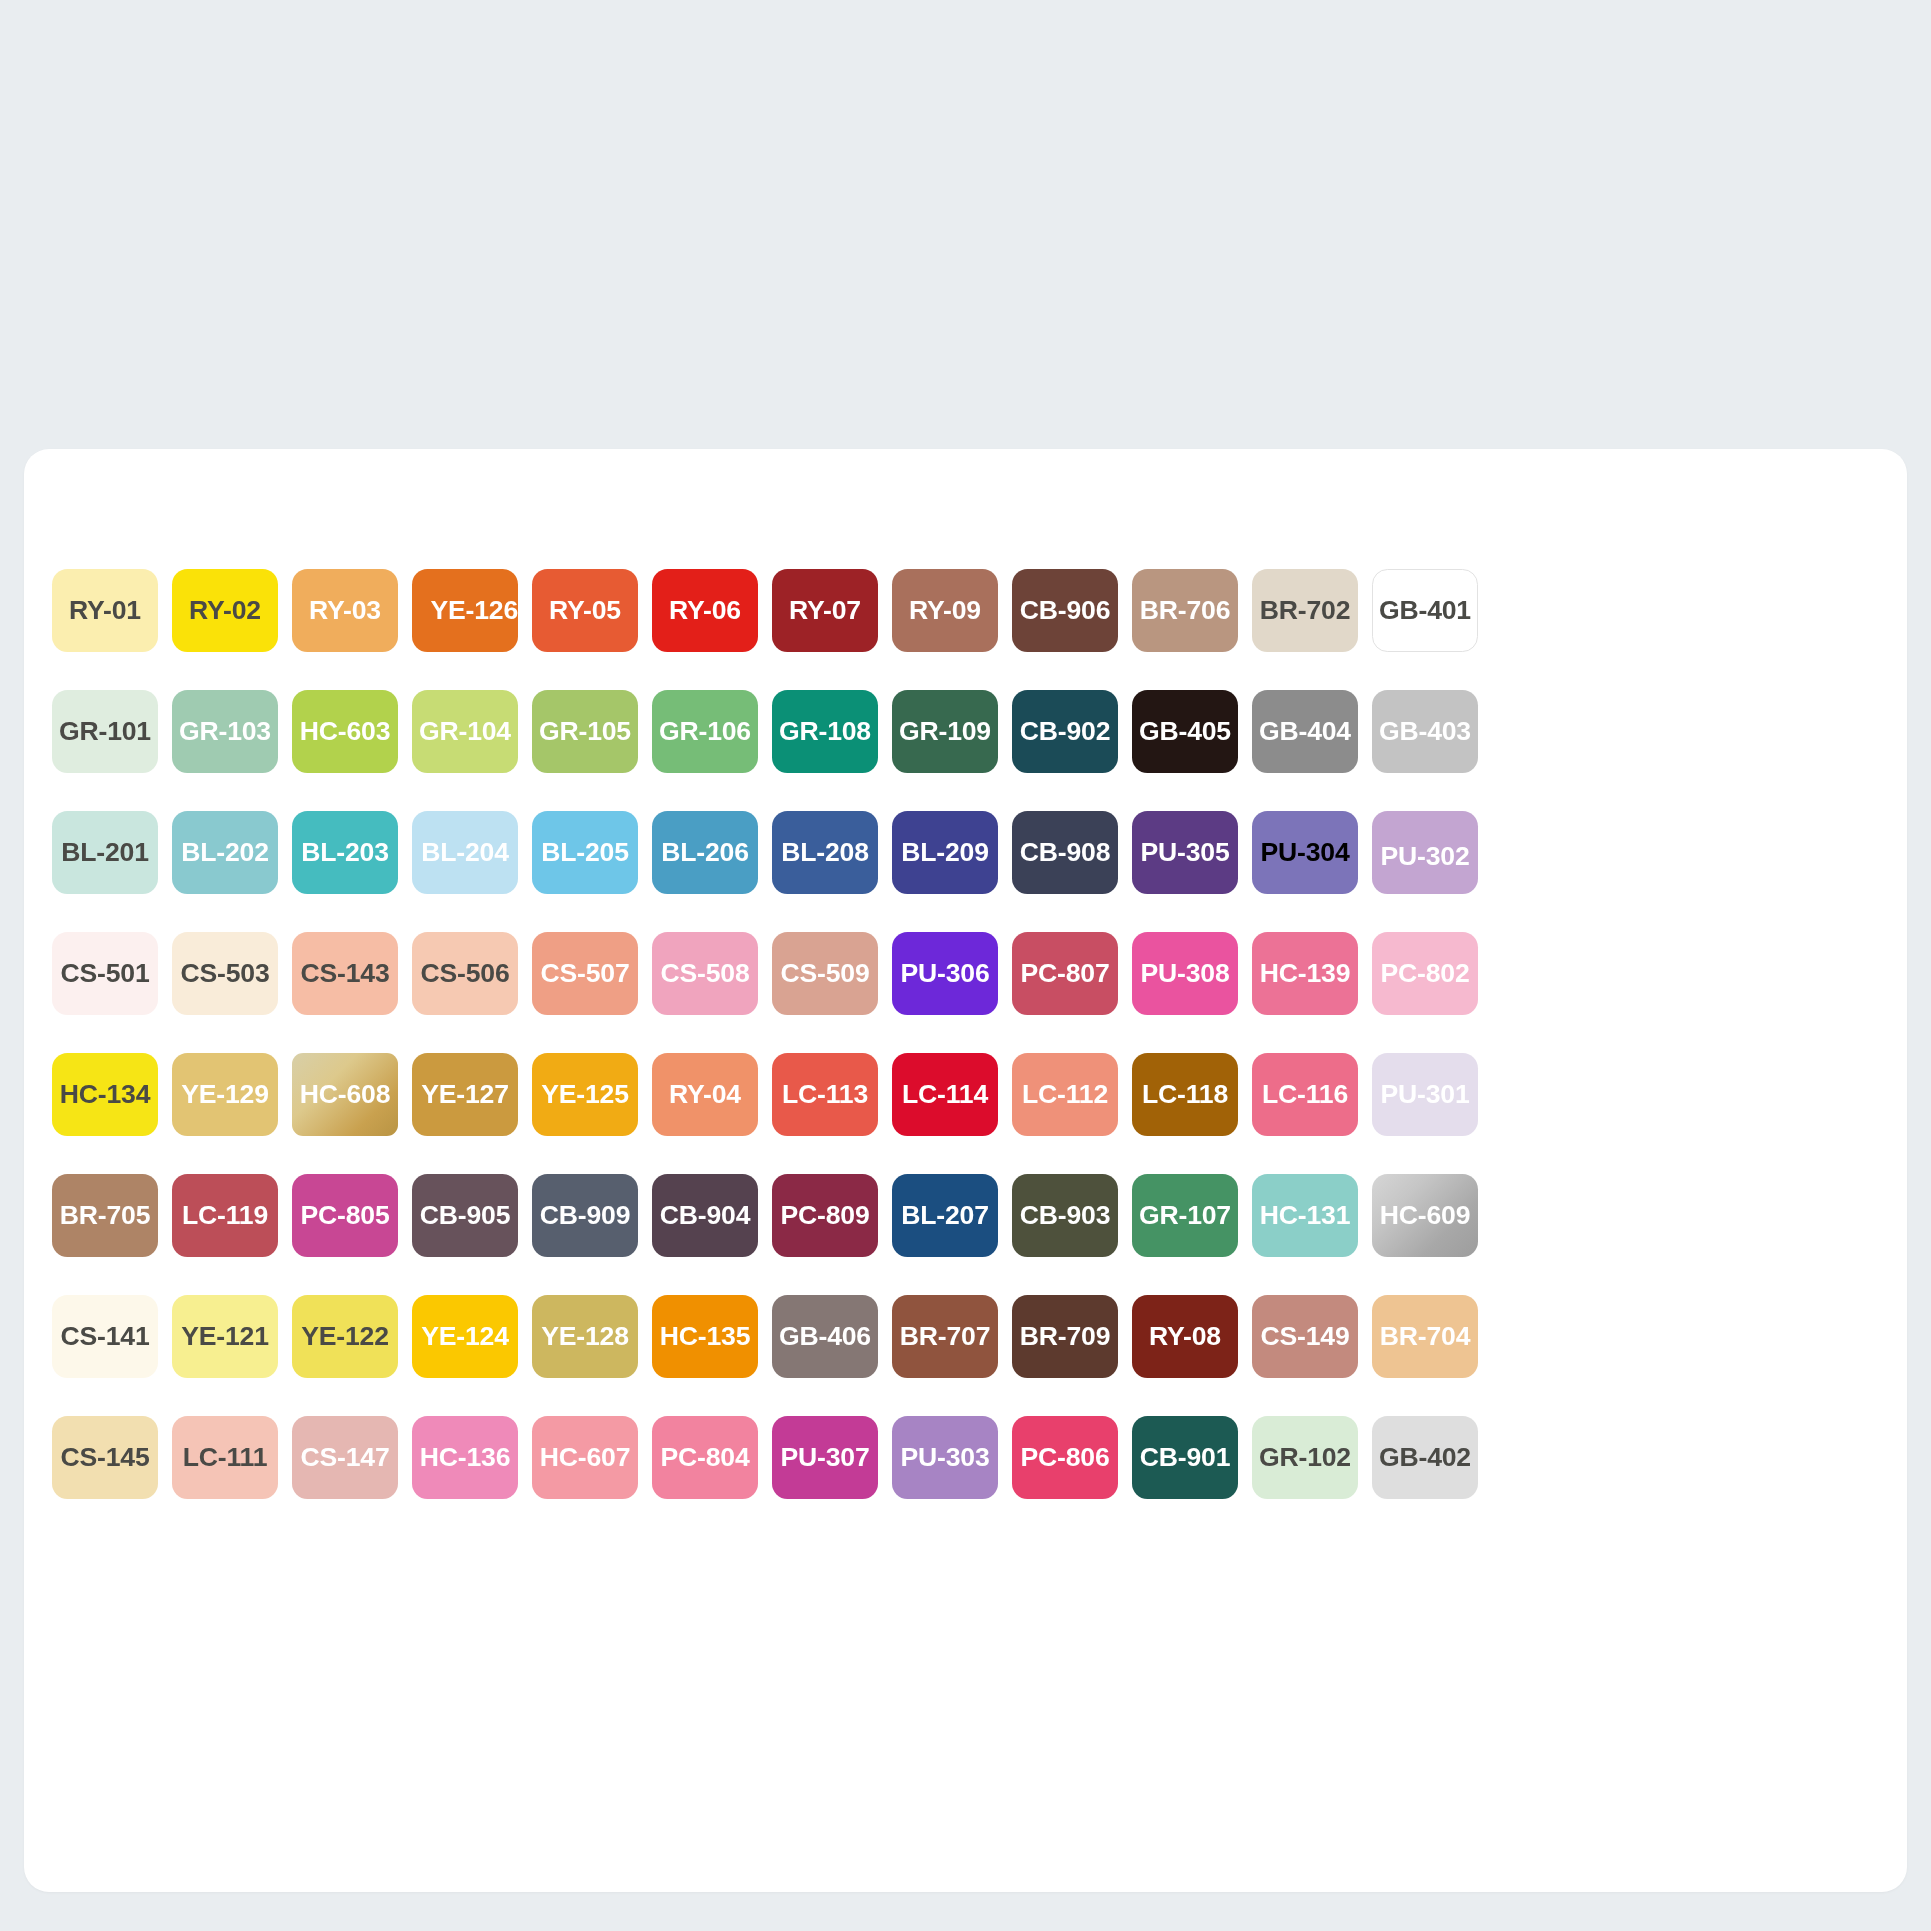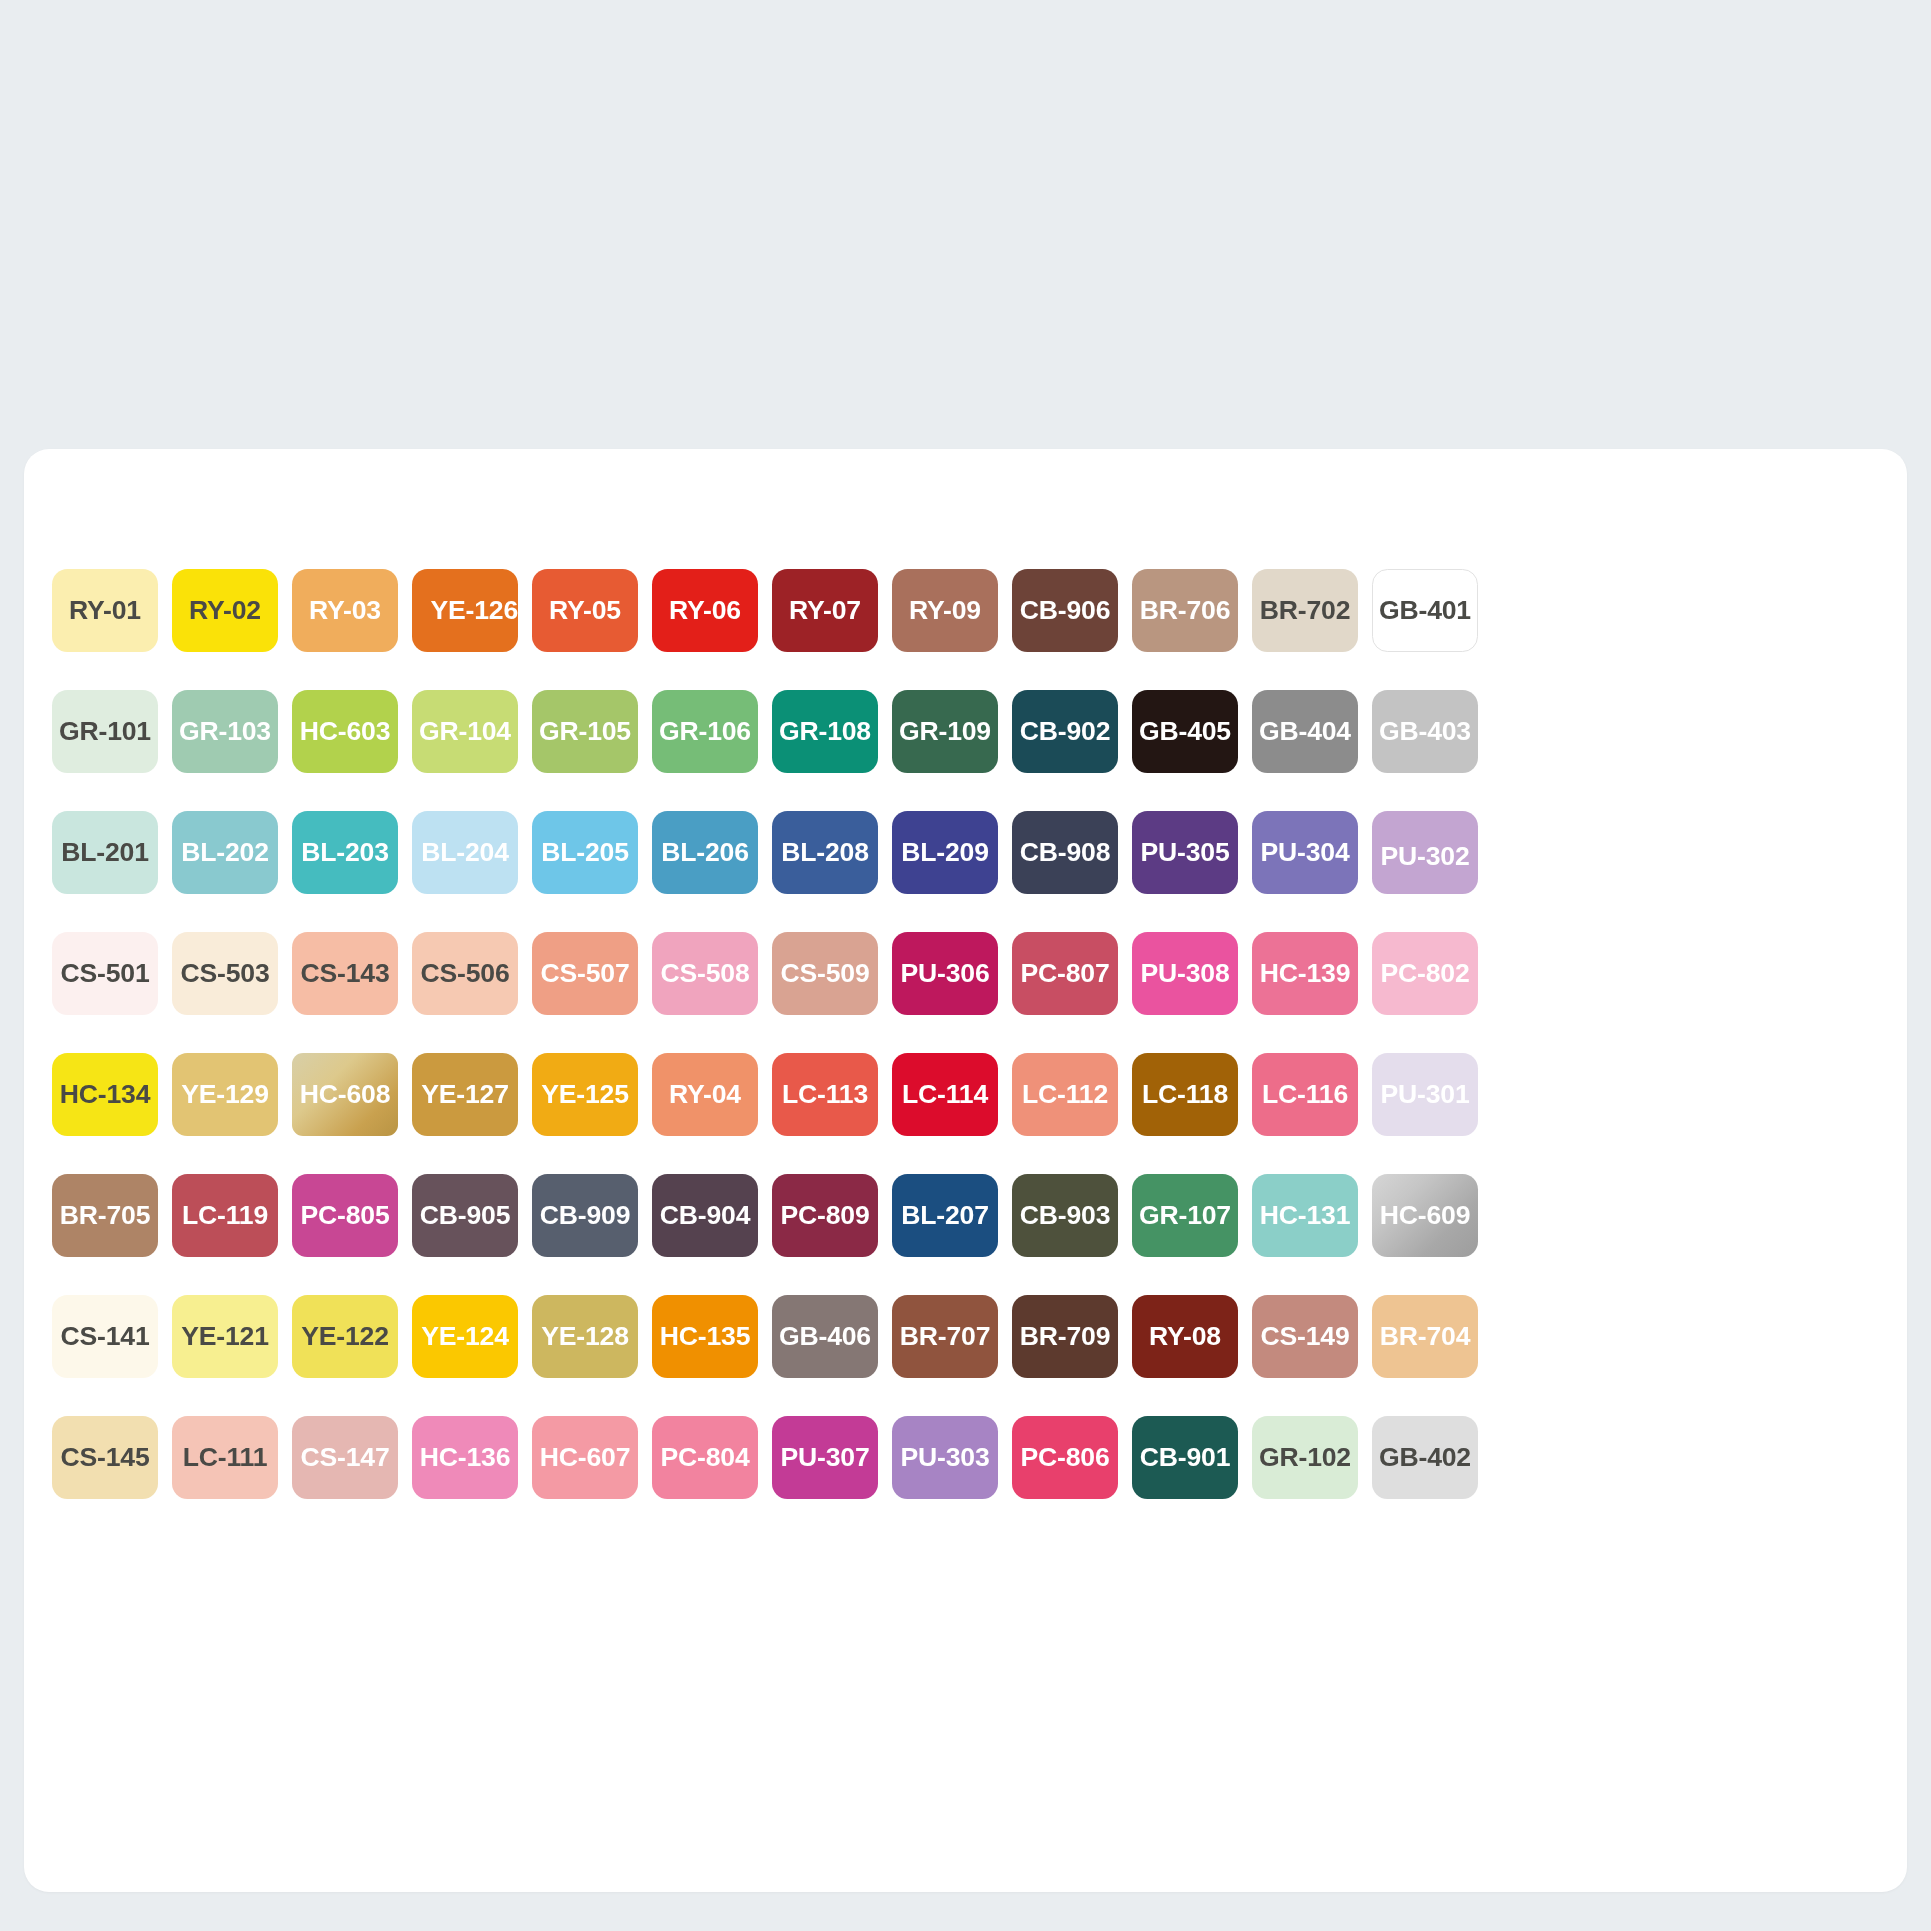--- a/index.html
+++ b/index.html
@@ -248,21 +248,21 @@
             <span class="swatch-label" style="color: rgb(255, 255, 255);">CB-908</span>
           </div>
         </div>
         <div class="cell">
           <div class="swatch" style="background: rgb(92, 59, 132);">
             <span class="swatch-label" style="color: rgb(255, 255, 255);">PU-305</span>
           </div>
         </div>
         <div class="cell">
           <div class="swatch" style="background: rgb(124, 116, 185);">
-            <span class="swatch-label" style="color: #ffffff;">PU-304</span>
+            <span class="swatch-label" style="color: #000000;">PU-304</span>
           </div>
         </div>
         <div class="cell">
           <div class="swatch" style="background: rgb(195, 165, 209);">
             <span class="swatch-label" style="color: rgb(255, 255, 255); margin-top: 8px;">PU-302</span>
           </div>
         </div>
       </div>
       <div class="swatch-row">
         <div class="cell">
@@ -294,21 +294,21 @@
           <div class="swatch" style="background: rgb(240, 164, 190);">
             <span class="swatch-label" style="color: rgb(255, 255, 255);">CS-508</span>
           </div>
         </div>
         <div class="cell">
           <div class="swatch" style="background: rgb(217, 163, 146);">
             <span class="swatch-label" style="color: rgb(255, 255, 255);">CS-509</span>
           </div>
         </div>
         <div class="cell">
-          <div class="swatch" style="background: #be185d;">
+          <div class="swatch" style="background: #6d28d9;">
             <span class="swatch-label" style="color: rgb(255, 255, 255);">PU-306</span>
           </div>
         </div>
         <div class="cell">
           <div class="swatch" style="background: rgb(200, 78, 99);">
             <span class="swatch-label" style="color: rgb(255, 255, 255);">PC-807</span>
           </div>
         </div>
         <div class="cell">
           <div class="swatch" style="background: rgb(234, 83, 159);">

